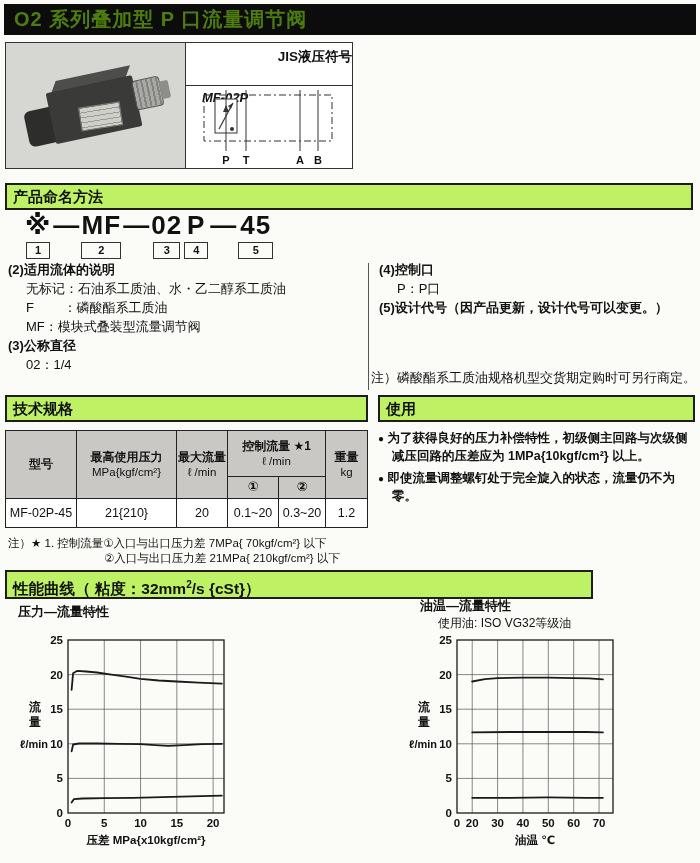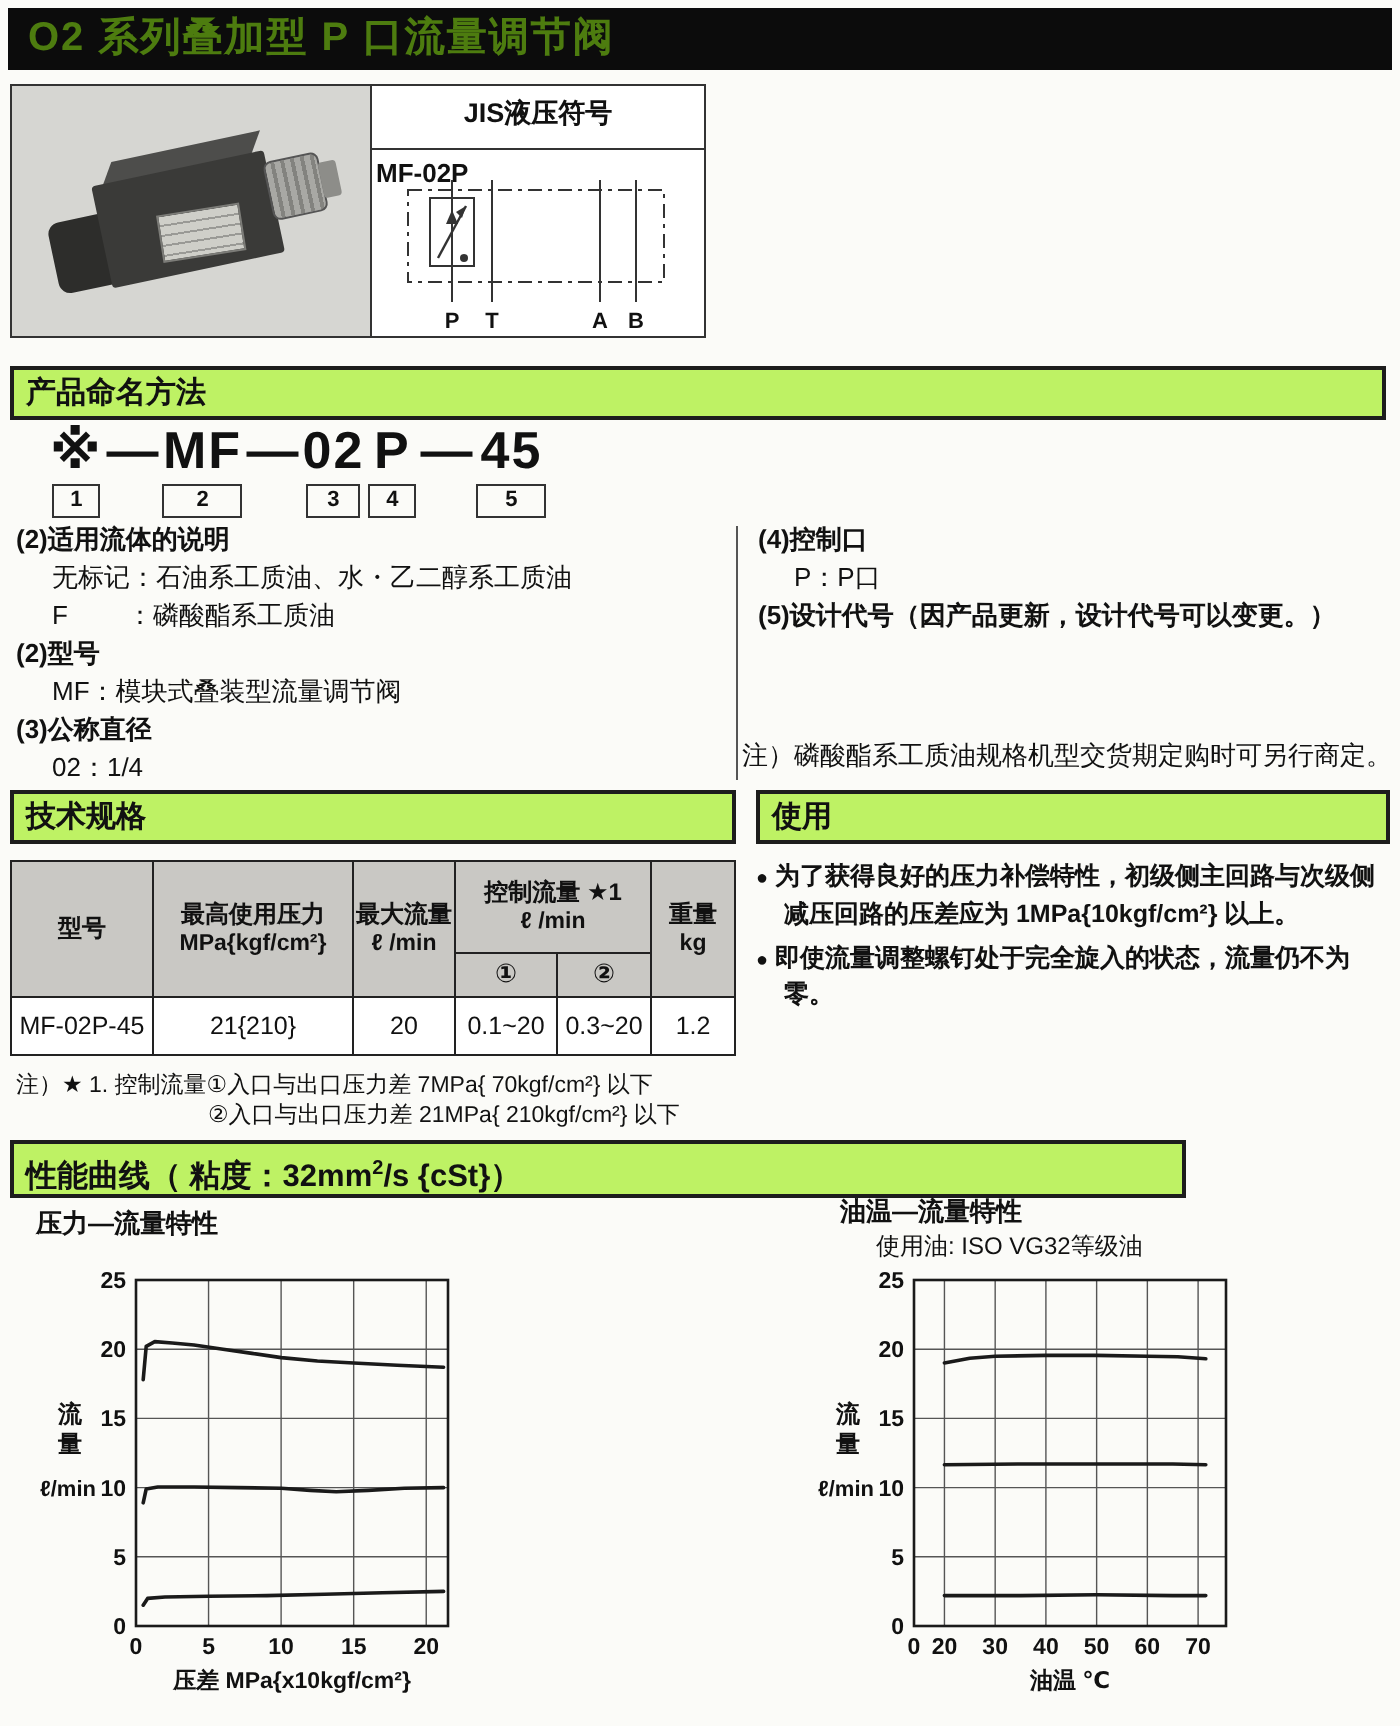--- a/index.html
+++ b/index.html
@@ -23,22 +23,22 @@
   .v-left  { position:absolute; left:2px; top:30px; width:34px; height:36px; background:#2d2d2b; border-radius:6px; }
   .v-body  { position:absolute; left:28px; top:16px; width:88px; height:52px; background:#3a3a38; border-radius:2px; }
   .v-top   { position:absolute; left:36px; top:6px; width:76px; height:14px; background:#4d4d4b; transform:skewX(-32deg); }
   .v-label { position:absolute; left:56px; top:38px; width:42px; height:24px; transform:rotate(3deg);
              background:repeating-linear-gradient(#cfcfc9 0 4px, #9a9a96 4px 5px); border:1px solid #7c7c78; }
   .v-knob  { position:absolute; left:114px; top:22px; width:28px; height:30px; border:1px solid #555; border-radius:4px;
              background:repeating-linear-gradient(90deg,#a8a8a4 0 3px, #83837f 3px 5px); }
   .v-tip   { position:absolute; left:141px; top:28px; width:9px; height:18px; background:#8d8d89; border-radius:2px; }
 
   .jis { flex:1; position:relative; background:#fff; }
-  .jis-head { text-align:center; font-weight:bold; font-size:13.5px; padding:5px 0 8px; border-bottom:1px solid #333; }
-  .jis-model { font-size:13px; font-weight:bold; padding:4px 0 0 2px; }
+  .jis-head { text-align:right; font-weight:bold; font-size:13.5px; padding:5px 0 19px; border-bottom:1px solid #333; }
+  .jis-model { font-size:13px; font-weight:bold; padding:4px 0 0 16px;font-style:italic; }
   .jis-svg { position:absolute; left:2px; top:46px; }
 
   
   .sec-box { border:2px solid #1d1d1d; background:#bef264; font-weight:bold; font-size:15px; padding-left:6px; }
   .h-naming { left:5px; top:183px; width:688px; height:27px; line-height:23px; }
   .h-spec   { left:5px;  top:395px; width:363px; height:27px; line-height:23px; }
   .h-usage  { left:378px; top:395px; width:317px; height:27px; line-height:23px; }
   .h-perf   { left:5px; top:570px; width:588px; height:29px; line-height:25px; font-size:15.5px; }
   .h-perf sup { font-size:10px; }
 
@@ -60,21 +60,21 @@
   .detail-cols p.i { margin-left:18px; }
   .dnote { position:absolute; left:2px; top:108px; font-size:12px; white-space:nowrap; }
 
   
   .spec-table { left:5px; top:430px; border-collapse:collapse; table-layout:fixed; width:363px; font-size:12px; }
   .spec-table th, .spec-table td { border:1px solid #222; text-align:center; vertical-align:middle; padding:1px; }
   .spec-table th { background:#c9c8c4; font-weight:bold; line-height:1.25; }
   .spec-table .r1 th { height:46px; }
   .spec-table .r2 th { height:22px; font-size:13px; }
   .spec-table td { height:29px; font-size:12.5px; background:#fff; }
-  .unit { font-size:11.5px; font-weight:bold; }
+  .unit { font-size:11.5px; font-weight:normal; }
   .spec-note { left:8px; top:536px; font-size:11.5px; line-height:15px; }
   .spec-note .n2 { margin-left:96px; }
 
   
   .usage-body { left:378px; top:429px; width:318px; font-size:12.5px; font-weight:600; line-height:1.45; }
   .usage-body p { padding-left:14px; text-indent:-14px; margin-bottom:4px; }
   .usage-body .dot { font-size:10px; }
 
   
   .chart-title { font-weight:bold; font-size:13px; }
@@ -154,21 +154,20 @@
       <span class="code-txt">45</span>
       <span class="code-box b5">5</span>
     </div>
   </div>
 
   <div class="abs detail-cols">
     <div class="dleft">
       <p class="h">(2)适用流体的说明</p>
       <p class="i">无标记：石油系工质油、水・乙二醇系工质油</p>
       <p class="i">F　　 ：磷酸酯系工质油</p>
-      <p class="h">(2)型号</p>
       <p class="i">MF：模块式叠装型流量调节阀</p>
       <p class="h">(3)公称直径</p>
       <p class="i">02：1/4</p>
     </div>
     <div class="ddiv"></div>
     <div class="dright">
       <p class="h">(4)控制口</p>
       <p class="i">P：P口</p>
       <p class="h">(5)设计代号（因产品更新，设计代号可以变更。）</p>
       <p class="dnote">注）磷酸酯系工质油规格机型交货期定购时可另行商定。</p>

